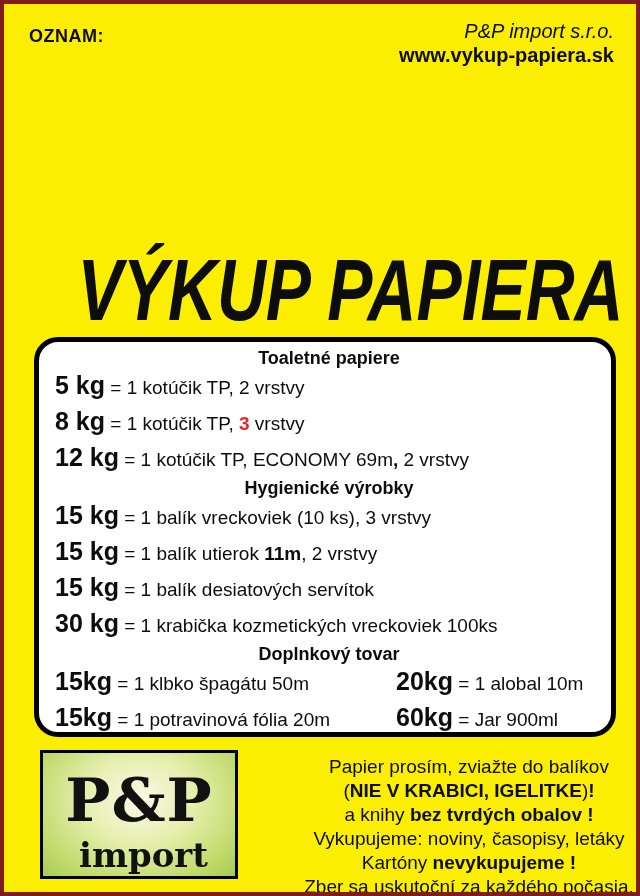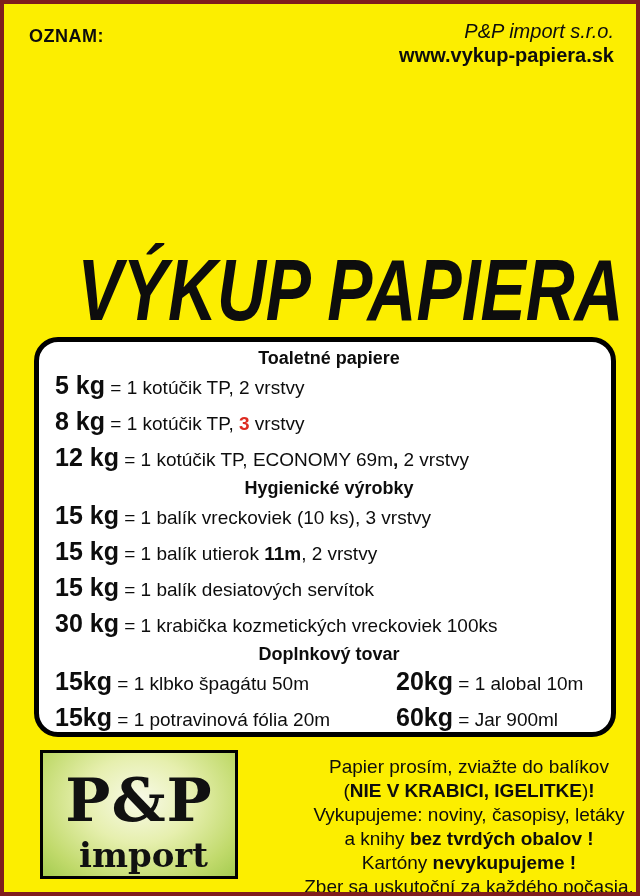--- a/index.html
+++ b/index.html
@@ -104,19 +104,19 @@
     <div class="logo-pp">P&amp;P</div>
     <div class="logo-import-line">
       <span>import</span>
       <span class="logo-sro">s.r.o.</span>
     </div>
   </div>
 
   <div class="notes" id="notes">
       <div class="note-line"><span class="seg-normal">Papier prosím, zviažte do balíkov</span></div>
       <div class="note-line"><span class="seg-normal">(</span><span class="seg-bold">NIE V KRABICI, IGELITKE</span><span class="seg-normal">)</span><span class="seg-bold">!</span></div>
+      <div class="note-line"><span class="seg-normal">a knihy </span><span class="seg-bold">bez tvrdých obalov</span><span class="seg-bold"> !</span></div>
       <div class="note-line"><span class="seg-normal">Vykupujeme: noviny, časopisy, letáky</span></div>
-      <div class="note-line"><span class="seg-normal">a knihy </span><span class="seg-bold">bez tvrdých obalov</span><span class="seg-bold"> !</span></div>
       <div class="note-line"><span class="seg-normal">Kartóny </span><span class="seg-bold">nevykupujeme</span><span class="seg-bold"> !</span></div>
       <div class="note-line"><span class="seg-normal">Zber sa uskutoční za každého počasia.</span></div>
     </div>
 
 </div>
 
 </body></html>

